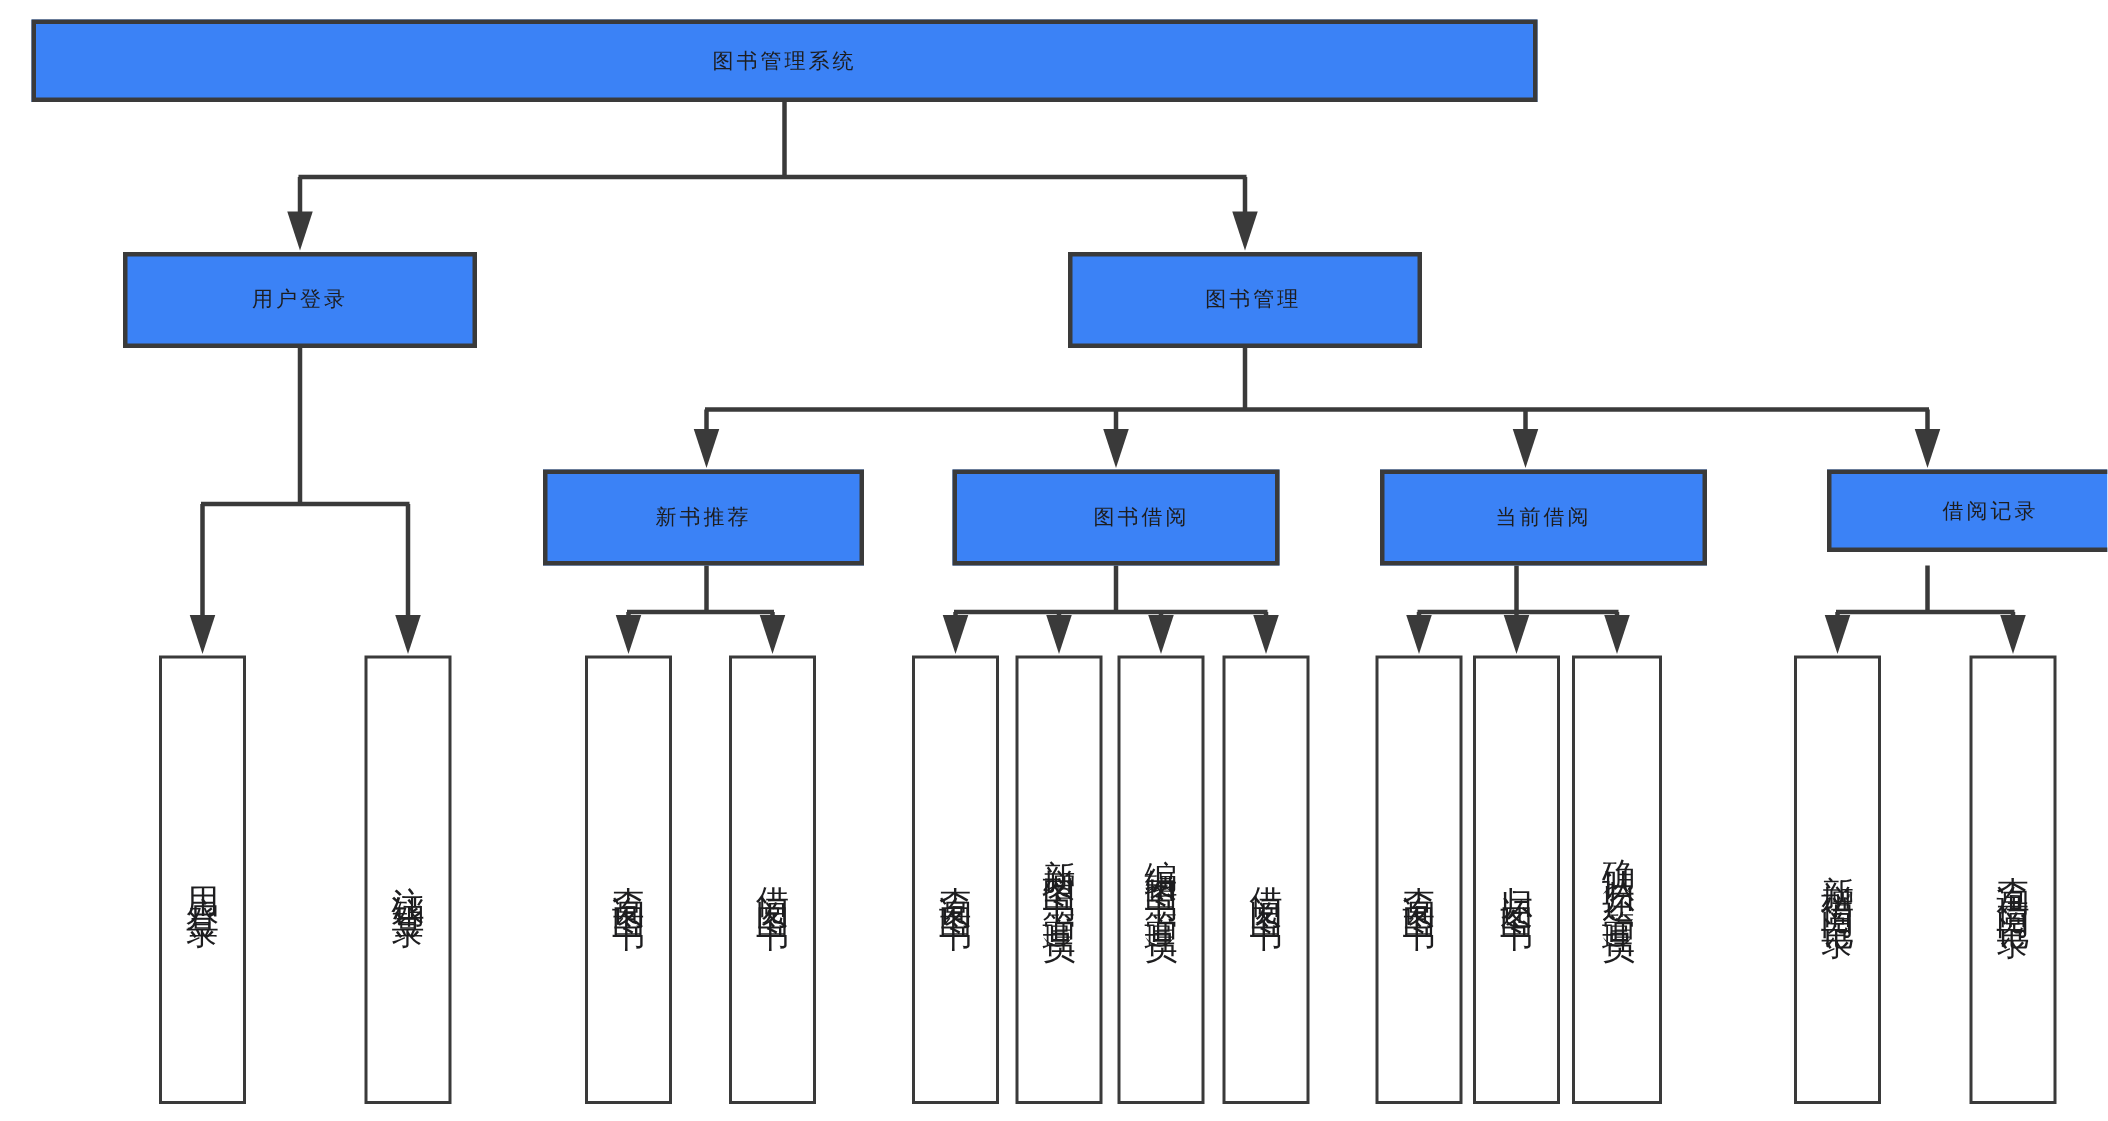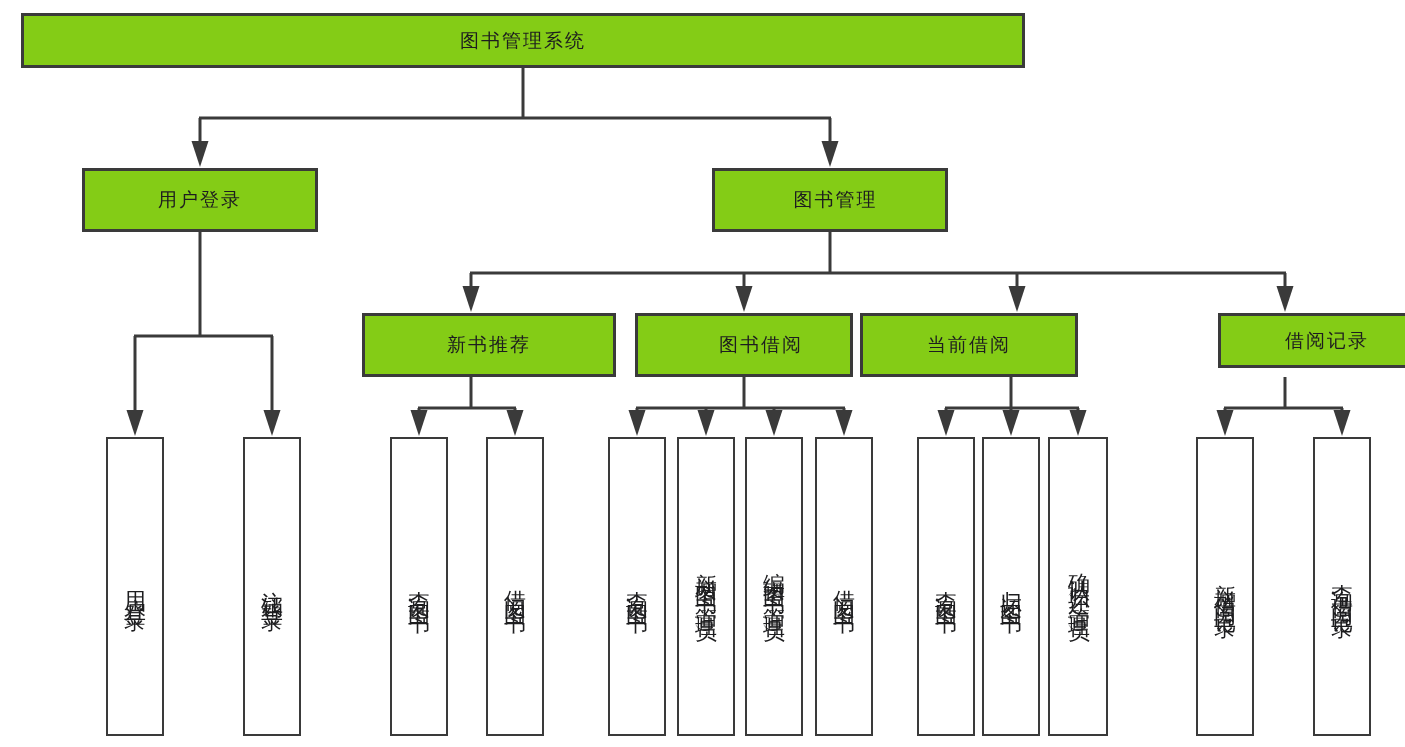--- a/index.html
+++ b/index.html
@@ -17,23 +17,23 @@
   }
   .diagram{
     position:relative;width:1405px;height:747px;
     background:var(--bg);overflow:hidden;
   }
   .connectors{
     position:absolute;left:0;top:0;z-index:1;
   }
   .box{
     position:absolute;z-index:2;
-    background:#84cc16;border:3px solid var(--line);
+    background:#3b82f6;border:3px solid var(--line);
     display:flex;align-items:center;justify-content:center;
-    font-size:19px;letter-spacing:2px;color:var(--text);
+    font-size:14px;letter-spacing:2px;color:var(--text);
     white-space:nowrap;
   }
   .vbox{
     position:absolute;z-index:2;
     background:#fff;border:2px solid var(--line);
     writing-mode:vertical-rl;text-orientation:mixed;
     text-align:center;line-height:53px;
     font-size:22px;letter-spacing:7px;color:var(--text);
   }
   .watermark{
@@ -100,23 +100,23 @@
       <polygon points="1216.5,410 1233.5,410 1225,436" fill="#3a3a3a"></polygon>
       <line x1="1342" y1="408" x2="1342" y2="418" stroke="#3a3a3a" stroke-width="3"></line>
       <polygon points="1333.5,410 1350.5,410 1342,436" fill="#3a3a3a"></polygon>
     </svg>
 
   <div class="box" style="left:21px;top:13px;width:1004px;height:55px;">图书管理系统</div>
 
   <div class="box" style="left:82px;top:168px;width:236px;height:64px;">用户登录</div>
   <div class="box" style="left:712px;top:168px;width:236px;height:64px;padding-left:11px;">图书管理</div>
 
-  <div class="box" style="left:362px;top:313px;width:254px;height:64px;">新书推荐</div>
+  <div class="box" style="left:362px;top:313px;width:214px;height:64px;">新书推荐</div>
   <div class="box" style="left:635px;top:313px;width:218px;height:64px;padding-left:34px;">图书借阅</div>
-  <div class="box" style="left:860px;top:313px;width:218px;height:64px;">当前借阅</div>
+  <div class="box" style="left:920px;top:313px;width:218px;height:64px;">当前借阅</div>
   <div class="box" style="left:1176px;top:313px;width:218px;height:55px;margin-left:42px;">借阅记录</div>
 
   <div class="vbox" style="left:106px;top:437px;width:58px;height:299px;">用户登录</div>
   <div class="vbox" style="left:243px;top:437px;width:58px;height:299px;">注销登录</div>
 
   <div class="vbox" style="left:390px;top:437px;width:58px;height:299px;">查询图书</div>
   <div class="vbox" style="left:486px;top:437px;width:58px;height:299px;">借阅图书</div>
 
   <div class="vbox" style="left:608px;top:437px;width:58px;height:299px;">查询图书</div>
   <div class="vbox" style="left:677px;top:437px;width:58px;height:299px;">新增图书（管理员）</div>

